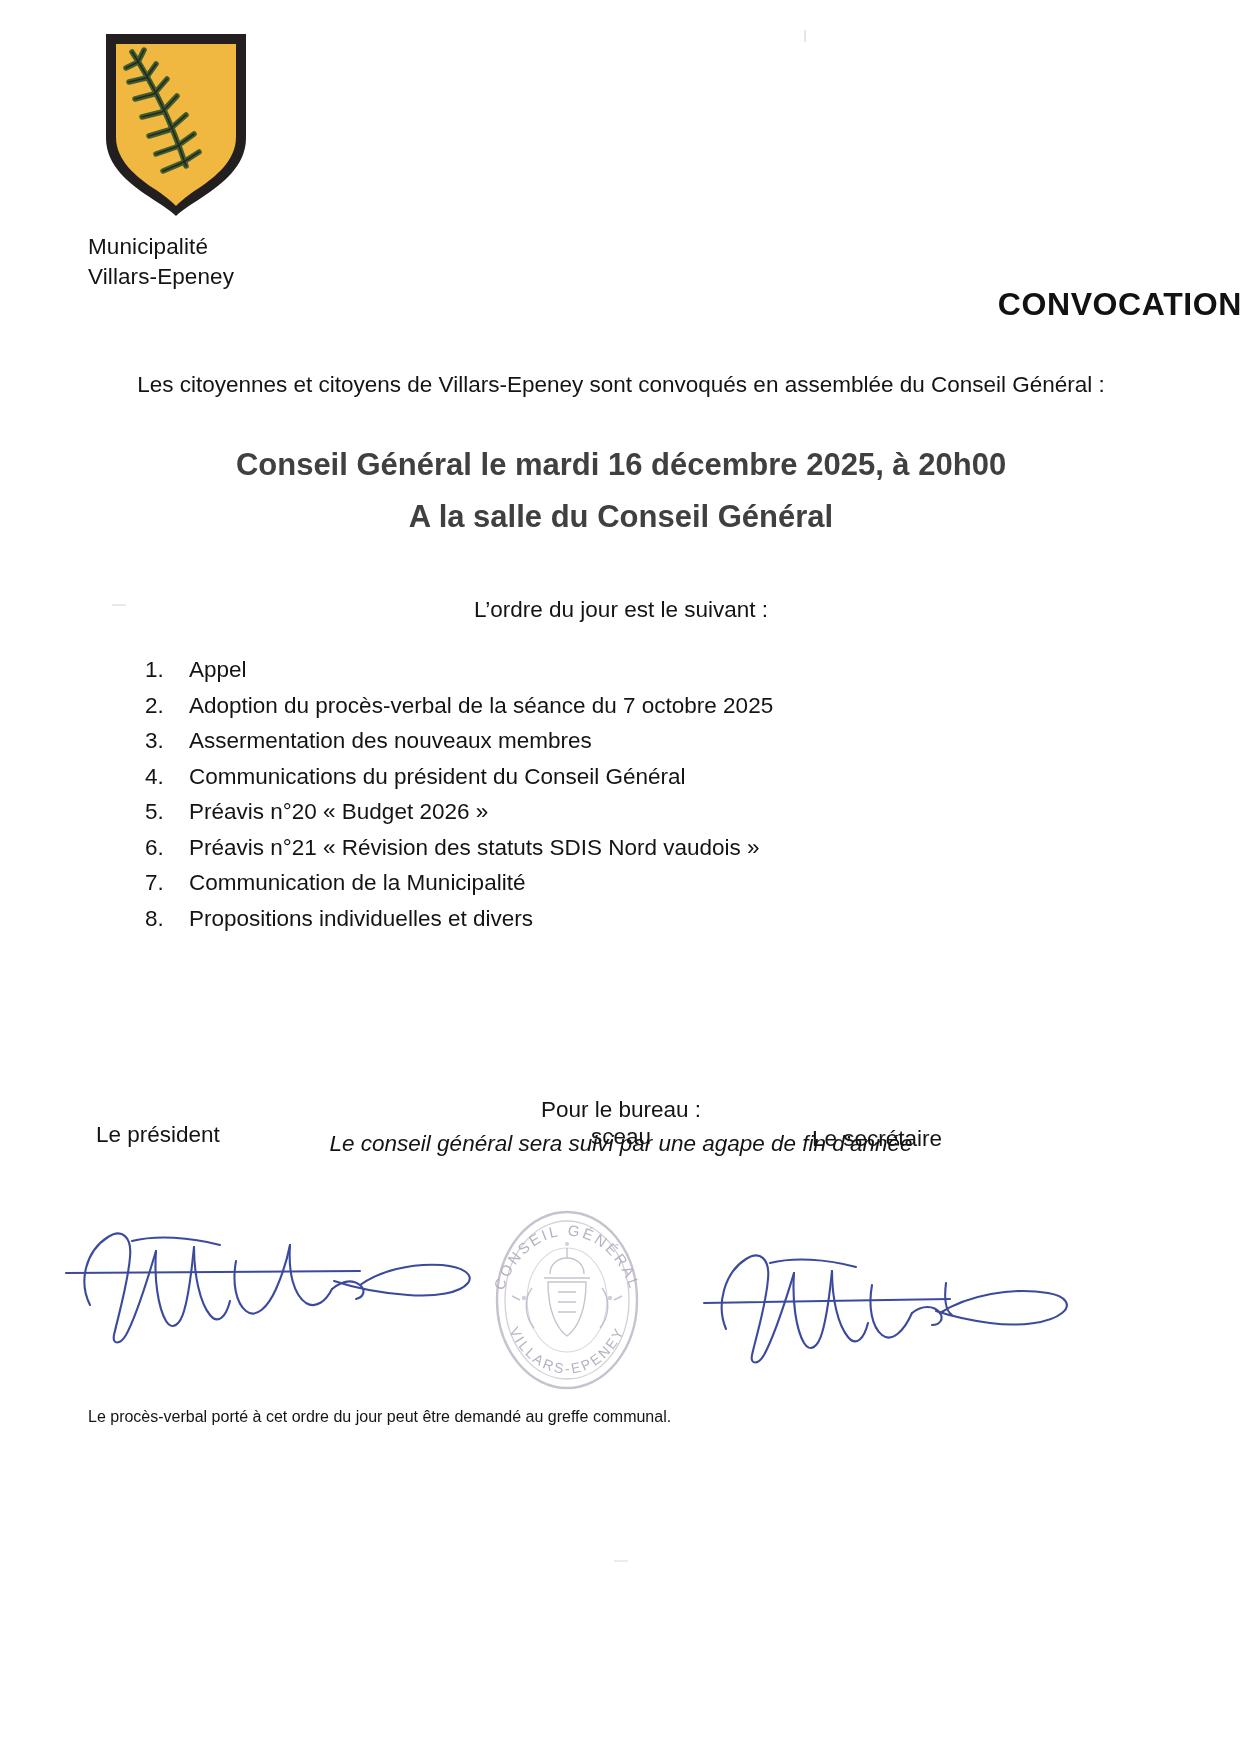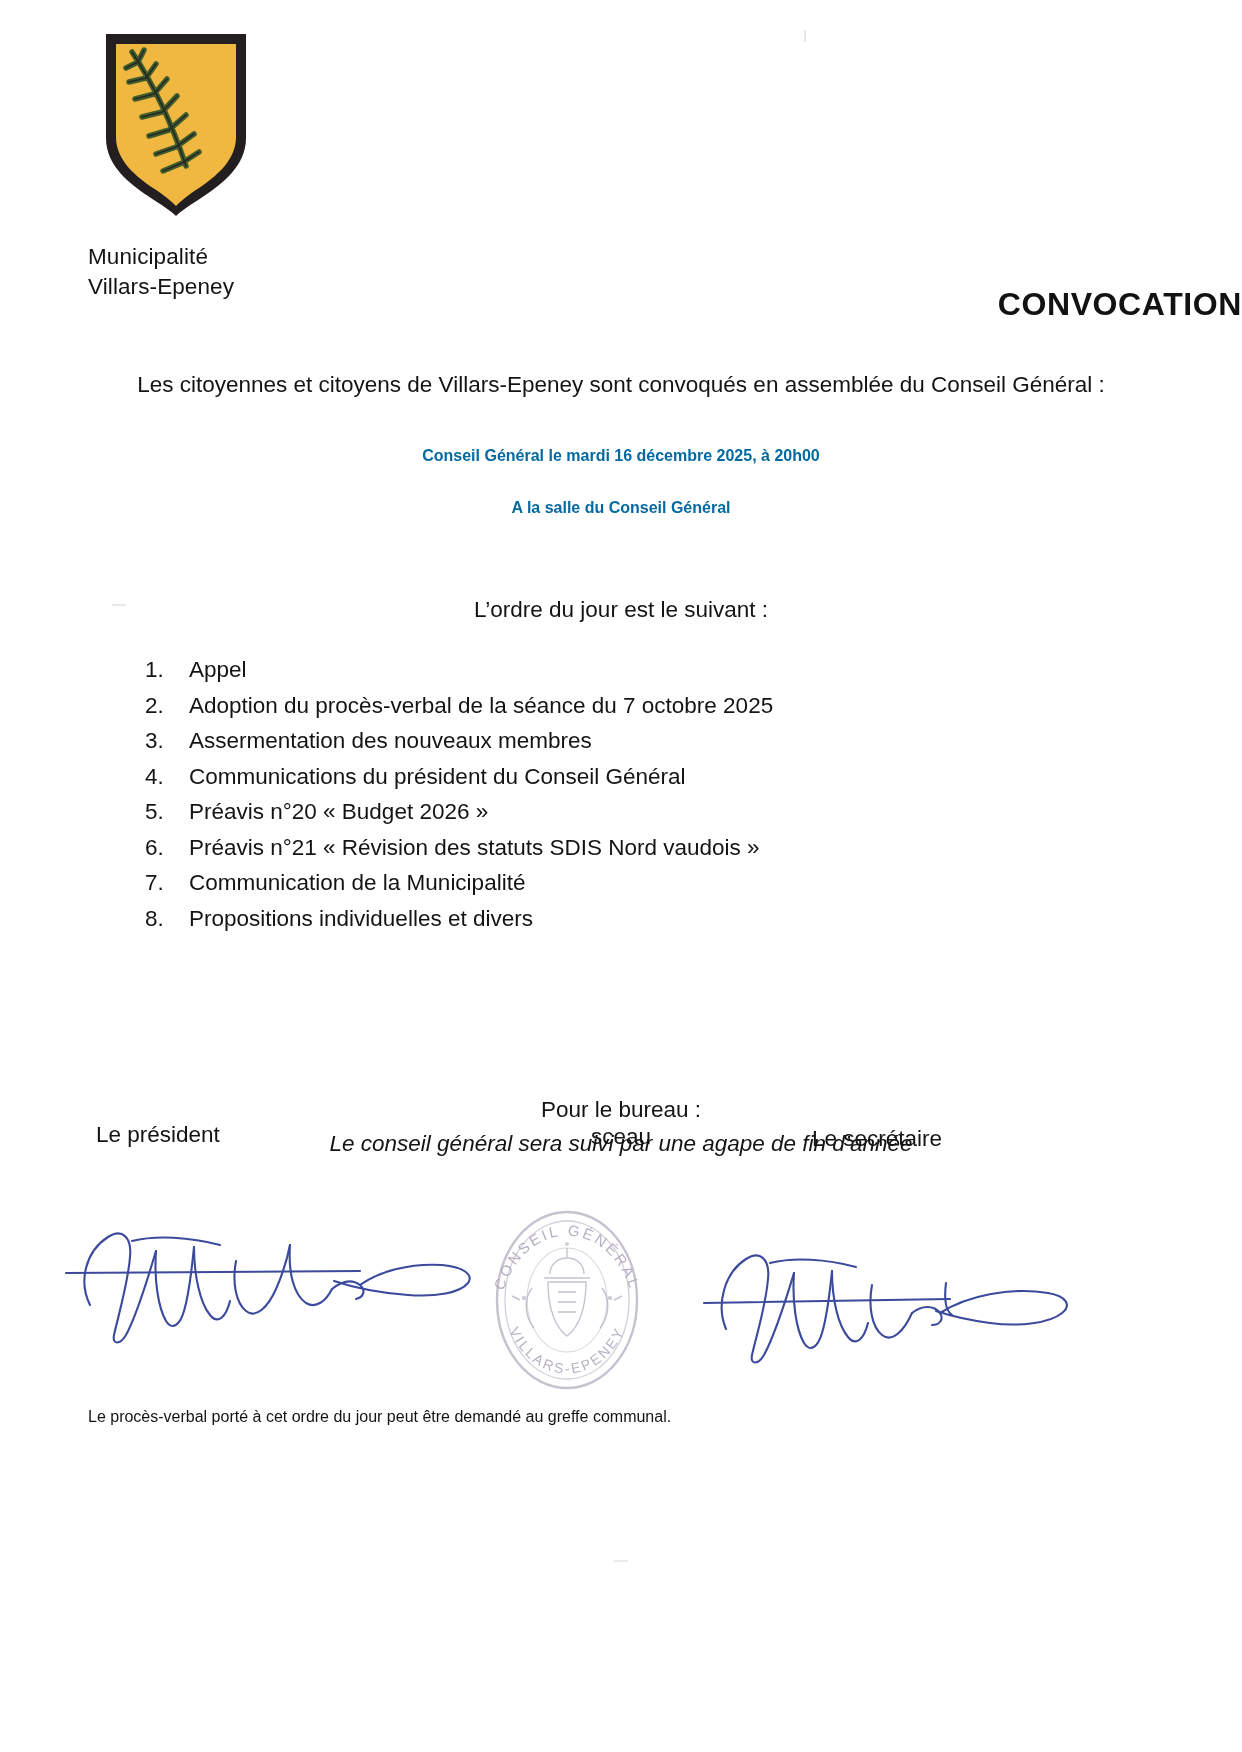--- a/index.html
+++ b/index.html
@@ -24,21 +24,21 @@
     position: absolute;
     left: 88px;
     top: 26px;
     width: 250px;
   }
   .crest-svg-wrap {
     width: 160px;
     margin-left: 8px;
   }
   .crest-caption {
-    margin-top: 22px;
+    margin-top: 12px;
     font-size: 22.5px;
     line-height: 1.35;
     color: #141414;
     letter-spacing: 0.1px;
   }
 
   .date-line {
     position: absolute;
     left: 628px;
     top: 192px;
@@ -69,23 +69,23 @@
     text-align: center;
     font-size: 22.5px;
     color: #141414;
   }
 
   .center-bold {
     position: absolute;
     left: 0;
     right: 0;
     text-align: center;
-    font-size: 16px;
+    font-size: 31px;
     font-weight: bold;
-    color: #0369a1;
+    color: #404040;
   }
   .meeting-when { top: 447px; }
   .meeting-where { top: 499px; }
 
   .agenda-intro {
     position: absolute;
     left: 0;
     right: 0;
     top: 549px;
     text-align: center;

